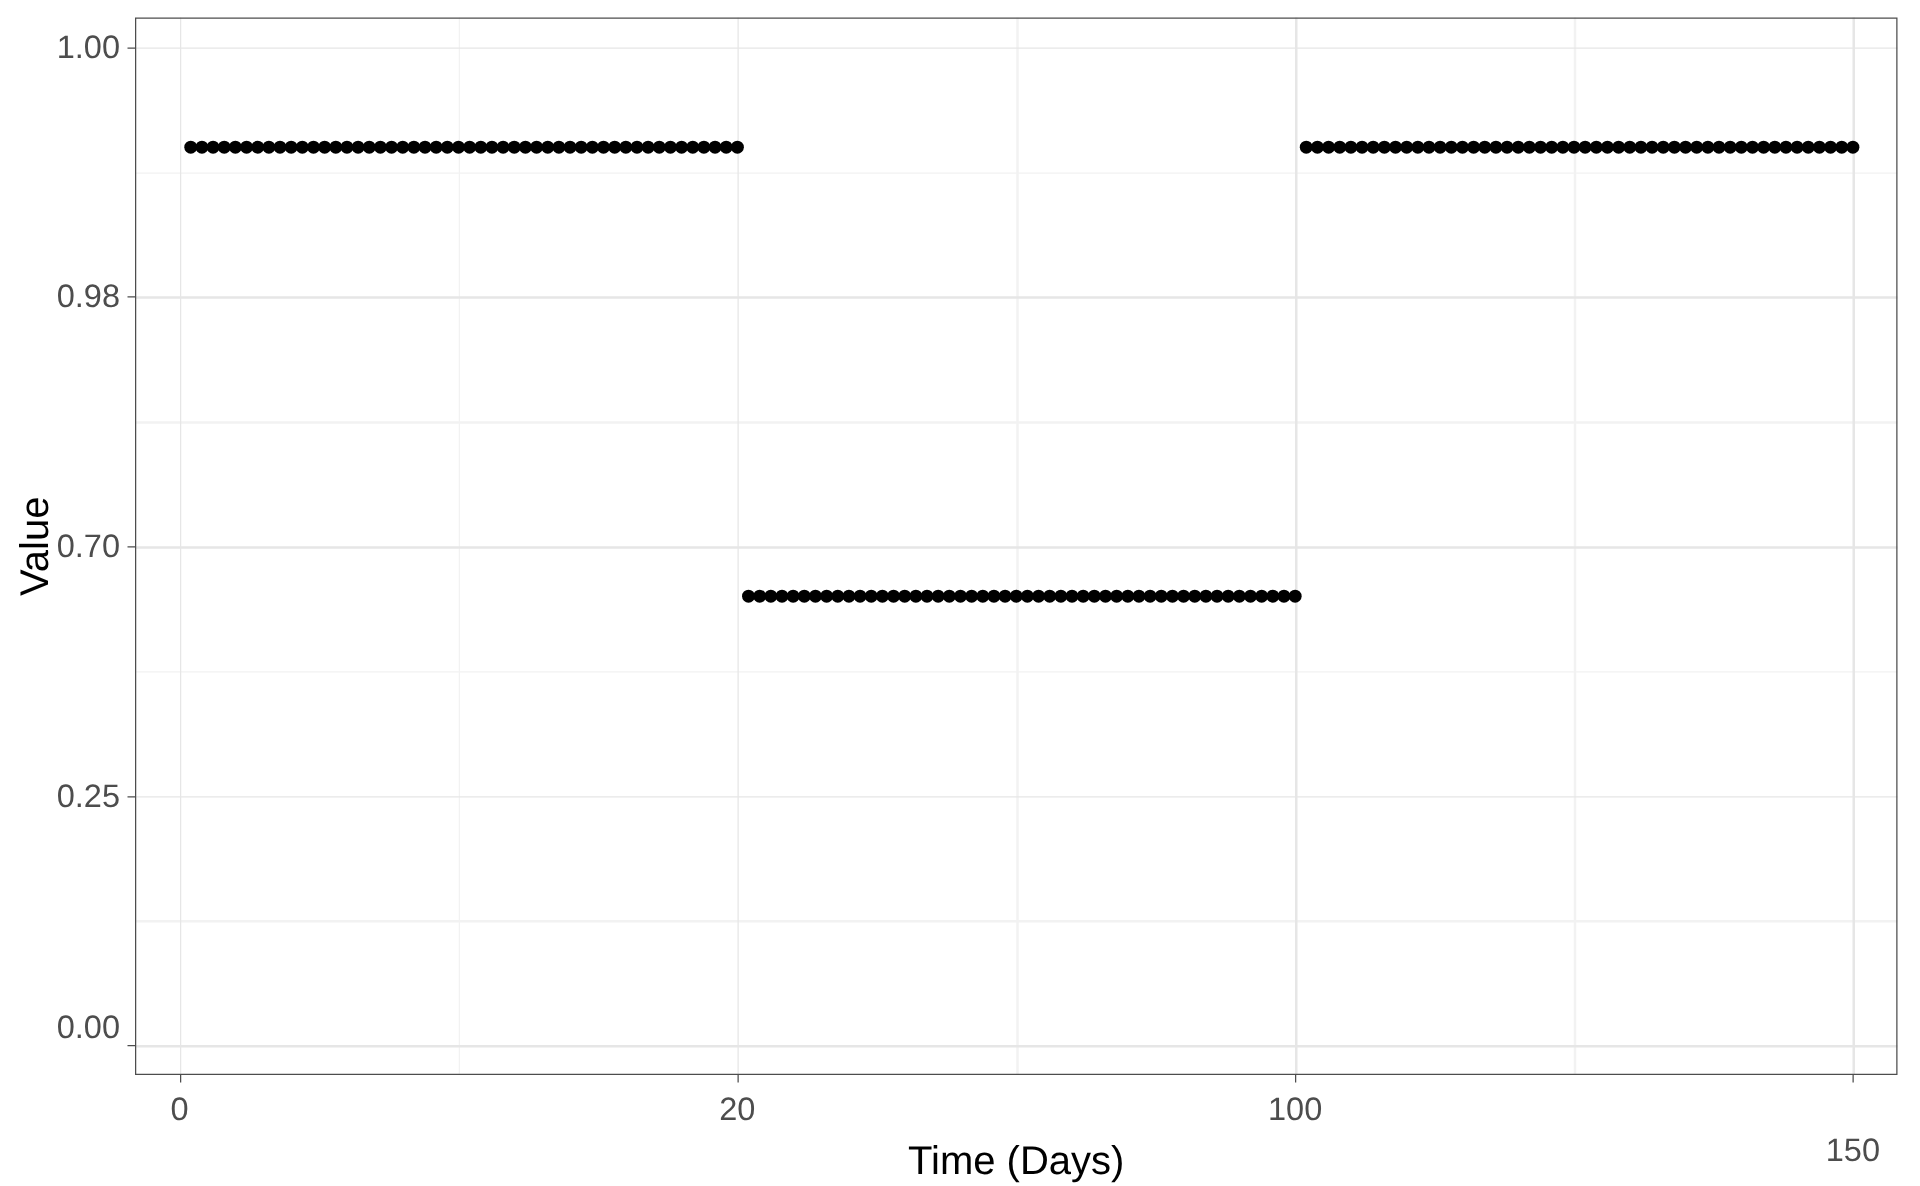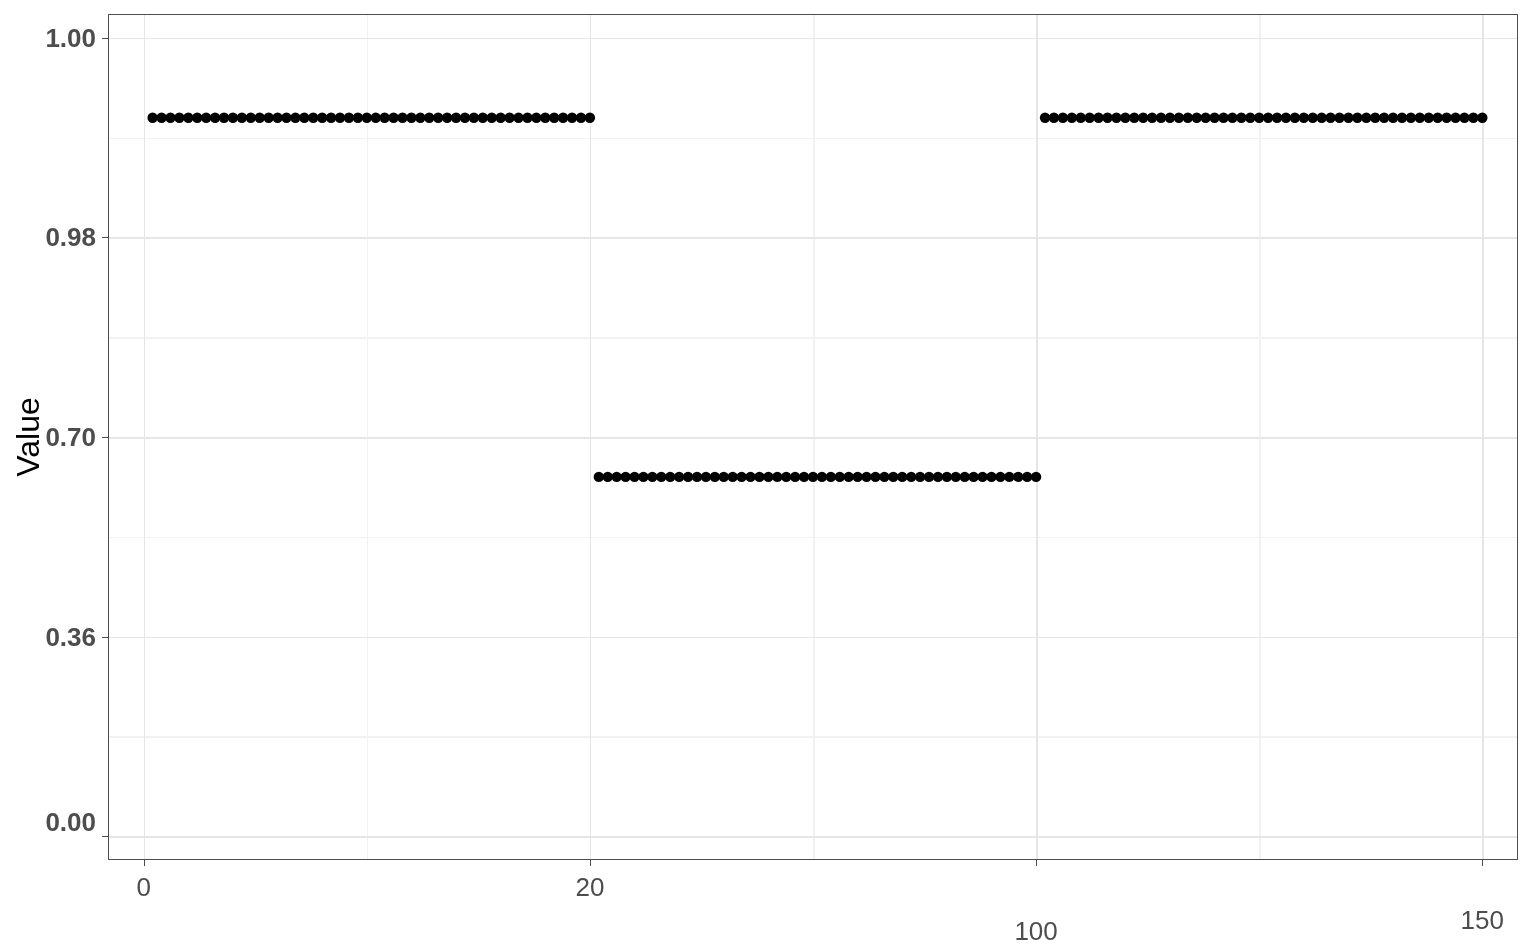--- a/index.html
+++ b/index.html
@@ -41,21 +41,20 @@
     color: #4d4d4d;
     transform: translateX(-50%);
     white-space: nowrap;
   }
   .tick-label-y {
     position: absolute;
     font-size: 26px;
     color: #4d4d4d;
     transform: translateY(-50%);
     text-align: right;
-    font-weight: bold;
   }
   .axis-title-x {
     position: absolute;
     font-size: 32px;
     color: #000000;
     transform: translateX(-50%);
     white-space: nowrap;
   }
   .axis-title-y {
     position: absolute;
@@ -86,20 +85,21 @@
 </style>
 </head>
 <body>
 
 <div class="chart-wrap">
 
   <div class="plot-area" id="plot" style="left: 108px; top: 14px; width: 1410px; height: 846px;"></div>
 
   <div class="axis-title-y" id="ylab" style="left: 28px; top: 437px;">Value</div>
 
+  <div class="axis-title-x" id="xlab" style="left: 813px; top: 910px;">Time (Days)</div>
 
 <div class="gridline-v gridline-minor" style="left: 366.797px; top: 14px; width: 1.5px; height: 846px;"></div>
     <div class="gridline-v gridline-minor" style="left: 813px; top: 14px; width: 1.5px; height: 846px;"></div>
     <div class="gridline-v gridline-minor" style="left: 1259.2px; top: 14px; width: 1.5px; height: 846px;"></div>
     <div class="gridline-h gridline-minor" style="left: 108px; top: 736.292px; height: 1.5px; width: 1410px;"></div>
     <div class="gridline-h gridline-minor" style="left: 108px; top: 536.764px; height: 1.5px; width: 1410px;"></div>
     <div class="gridline-h gridline-minor" style="left: 108px; top: 337.236px; height: 1.5px; width: 1410px;"></div>
     <div class="gridline-h gridline-minor" style="left: 108px; top: 137.708px; height: 1.5px; width: 1410px;"></div>
     <div class="gridline-v" style="left: 143.696px; top: 14px; width: 1.5px; height: 846px;"></div>
     <div class="gridline-v" style="left: 589.899px; top: 14px; width: 1.5px; height: 846px;"></div>
@@ -109,27 +109,27 @@
     <div class="gridline-h" style="left: 108px; top: 636.528px; height: 1.5px; width: 1410px;"></div>
     <div class="gridline-h" style="left: 108px; top: 437px; height: 1.5px; width: 1410px;"></div>
     <div class="gridline-h" style="left: 108px; top: 237.472px; height: 1.5px; width: 1410px;"></div>
     <div class="gridline-h" style="left: 108px; top: 37.9434px; height: 1.5px; width: 1410px;"></div>
     <div class="panel-border" style="left: 108px; top: 14px; width: 1410px; height: 846px;"></div>
     <div class="tick-mark-x" style="left: 143.696px; top: 860px;"></div>
     <div class="tick-label-x" style="left: 143.696px; top: 872px;">0</div>
     <div class="tick-mark-x" style="left: 589.899px; top: 860px;"></div>
     <div class="tick-label-x" style="left: 589.899px; top: 872px;">20</div>
     <div class="tick-mark-x" style="left: 1036.1px; top: 860px;"></div>
-    <div class="tick-label-x" style="left: 1036.1px; top: 872px; margin-top: 44px;">100</div>
+    <div class="tick-label-x" style="left: 1036.1px; top: 872px;">100</div>
     <div class="tick-mark-x" style="left: 1482.3px; top: 860px;"></div>
     <div class="tick-label-x" style="left: 1482.3px; top: 905px;">150</div>
     <div class="tick-mark-y" style="left: 102px; top: 836.057px;"></div>
     <div class="tick-label-y" style="right: 1440px; top: 822px;">0.00</div>
     <div class="tick-mark-y" style="left: 102px; top: 636.528px;"></div>
-    <div class="tick-label-y" style="right: 1440px; top: 636.528px;">0.36</div>
+    <div class="tick-label-y" style="right: 1440px; top: 636.528px;">0.25</div>
     <div class="tick-mark-y" style="left: 102px; top: 437px;"></div>
     <div class="tick-label-y" style="right: 1440px; top: 437px;">0.70</div>
     <div class="tick-mark-y" style="left: 102px; top: 237.472px;"></div>
     <div class="tick-label-y" style="right: 1440px; top: 237.472px;">0.98</div>
     <div class="tick-mark-y" style="left: 102px; top: 37.9434px;"></div>
     <div class="tick-label-y" style="right: 1440px; top: 37.9434px;">1.00</div>
     <svg class="points" width="1410" height="846" style="left: 108px; top: 14px;">
       <circle cx="44.620253164556964" cy="103.7547169811321" r="5.2" fill="#000000"></circle>
       <circle cx="53.54430379746836" cy="103.7547169811321" r="5.2" fill="#000000"></circle>
       <circle cx="62.46835443037975" cy="103.7547169811321" r="5.2" fill="#000000"></circle>

